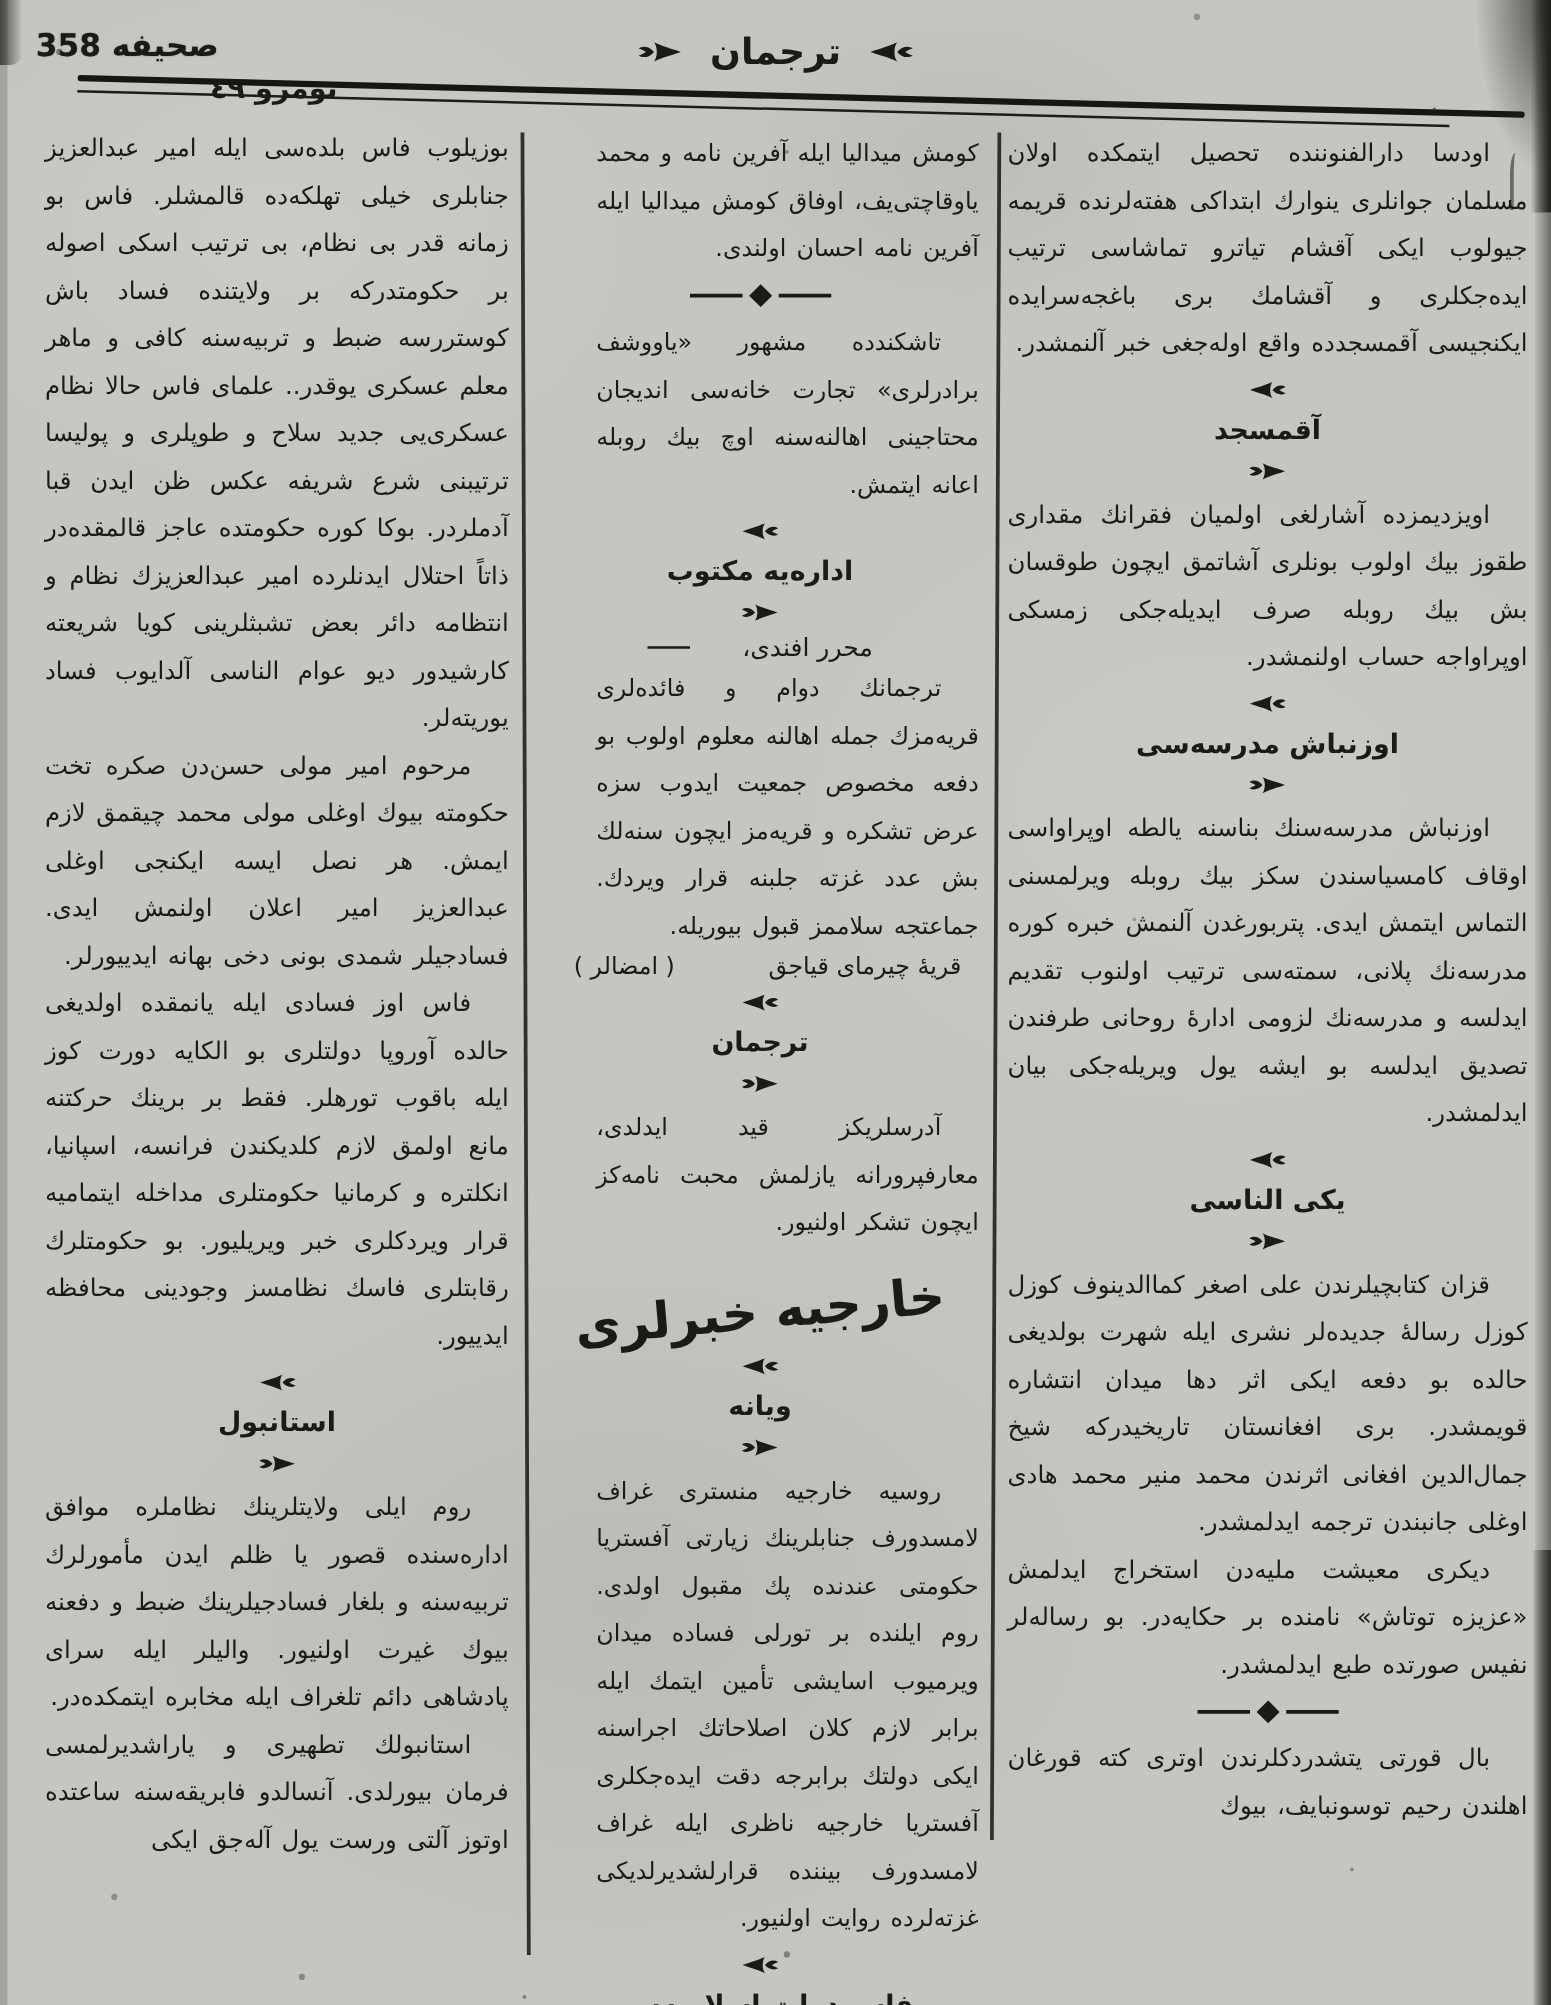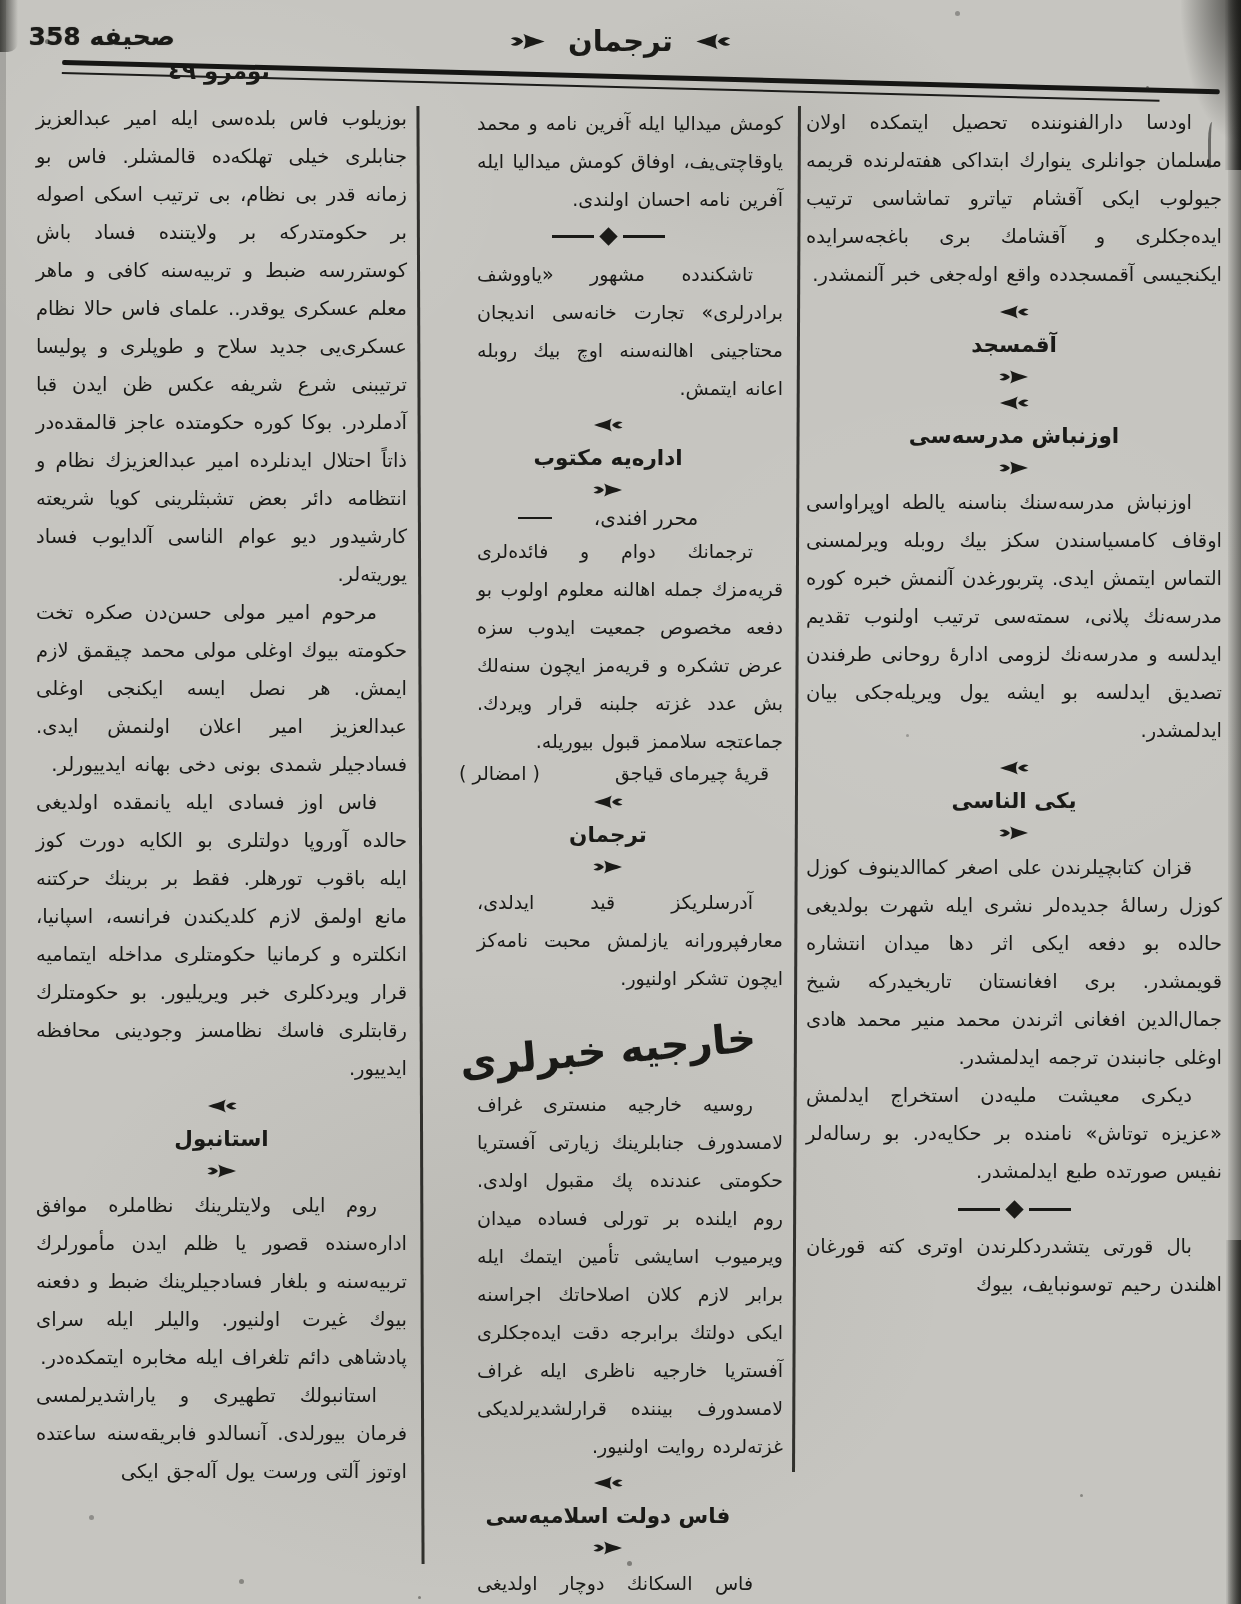--- a/index.html
+++ b/index.html
@@ -108,20 +108,21 @@
     <p>اودسا دارالفنوننده تحصيل ايتمكده اولان مسلمان جوانلرى ينوارك ابتداكى هفته‌لرنده قريمه جيولوب ايكى آقشام تياترو تماشاسى ترتيب ايده‌جكلرى و آقشامك برى باغجه‌سرايده ايكنجيسى آقمسجدده واقع اوله‌جغى خبر آلنمشدر.</p>
     <div class="sec-header">
       <svg class="fleuron" viewBox="0 0 30 16">
           <use href="#fleuron-shape"></use>
         </svg>
       <span>آقمسجد</span>
       <svg class="fleuron flip" viewBox="0 0 30 16">
           <use href="#fleuron-shape"></use>
         </svg>
     </div>
+    <p>اويزديمزده آشارلغى اولميان فقرانك مقدارى طقوز بيك اولوب بونلرى آشاتمق ايچون طوقسان بش بيك روبله صرف ايديله‌جكى زمسكى اوپراواجه حساب اولنمشدر.</p>
     <div class="sec-header">
       <svg class="fleuron" viewBox="0 0 30 16">
           <use href="#fleuron-shape"></use>
         </svg>
       <span>اوزنباش مدرسه‌سى</span>
       <svg class="fleuron flip" viewBox="0 0 30 16">
           <use href="#fleuron-shape"></use>
         </svg>
     </div>
     <p>اوزنباش مدرسه‌سنك بناسنه يالطه اوپراواسى اوقاف كامسياسندن سكز بيك روبله ويرلمسنى التماس ايتمش ايدى. پتربورغدن آلنمش خبره كوره مدرسه‌نك پلانى، سمته‌سى ترتيب اولنوب تقديم ايدلسه و مدرسه‌نك لزومى ادارهٔ روحانى طرفندن تصديق ايدلسه بو ايشه يول ويريله‌جكى بيان ايدلمشدر.</p>
@@ -174,20 +175,29 @@
       <svg class="fleuron" viewBox="0 0 30 16">
           <use href="#fleuron-shape"></use>
         </svg>
       <span>ترجمان</span>
       <svg class="fleuron flip" viewBox="0 0 30 16">
           <use href="#fleuron-shape"></use>
         </svg>
     </div>
     <p>آدرسلريكز قيد ايدلدى، معارفپرورانه يازلمش محبت نامه‌كز ايچون تشكر اولنيور.</p>
     <div class="big-heading">خارجيه خبرلرى</div>
+    <div class="sec-header">
+      <svg class="fleuron" viewBox="0 0 30 16">
+          <use href="#fleuron-shape"></use>
+        </svg>
+      <span>ويانه</span>
+      <svg class="fleuron flip" viewBox="0 0 30 16">
+          <use href="#fleuron-shape"></use>
+        </svg>
+    </div>
     <p>روسيه خارجيه منسترى غراف لامسدورف جنابلرينك زيارتى آفستريا حكومتى عندنده پك مقبول اولدى. روم ايلنده بر تورلى فساده ميدان ويرميوب اسايشى تأمين ايتمك ايله برابر لازم كلان اصلاحاتك اجراسنه ايكى دولتك برابرجه دقت ايده‌جكلرى آفستريا خارجيه ناظرى ايله غراف لامسدورف بيننده قرارلشديرلديكى غزته‌لرده روايت اولنيور.</p>
     <div class="sec-header">
       <svg class="fleuron" viewBox="0 0 30 16">
           <use href="#fleuron-shape"></use>
         </svg>
       <span>فاس دولت اسلاميه‌سى</span>
       <svg class="fleuron flip" viewBox="0 0 30 16">
           <use href="#fleuron-shape"></use>
         </svg>
     </div>

